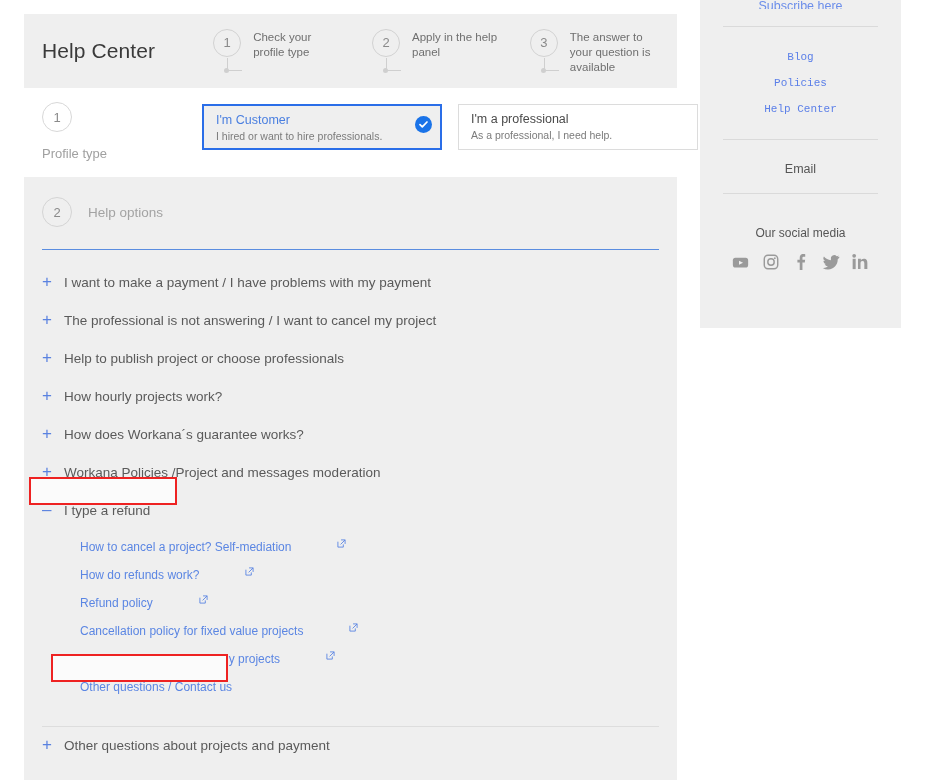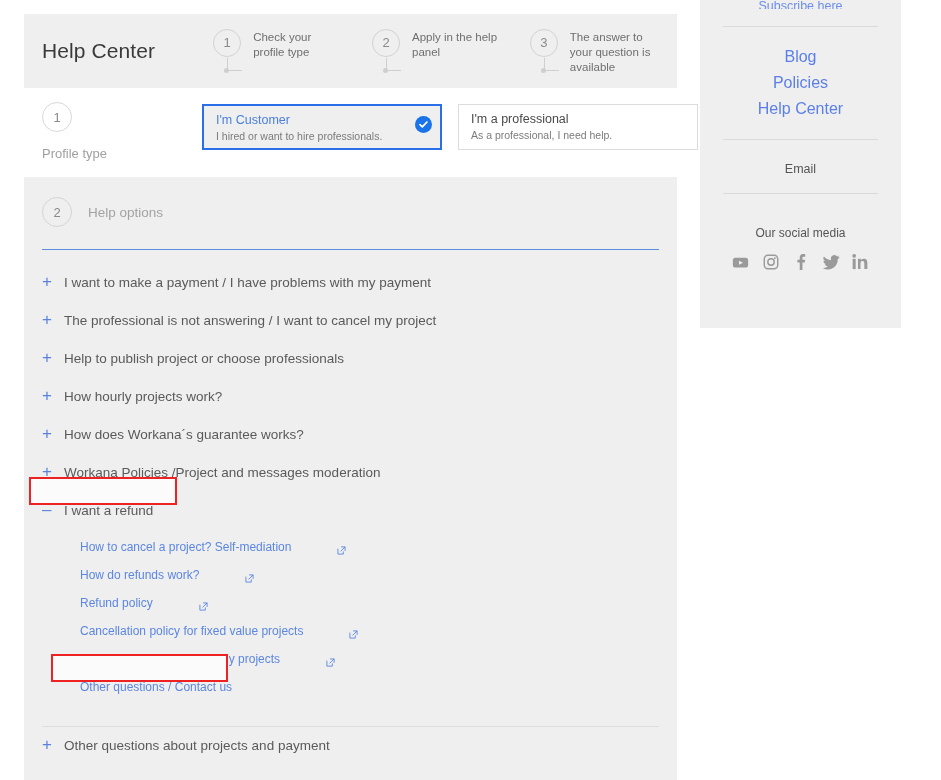--- a/index.html
+++ b/index.html
@@ -270,21 +270,21 @@
 
   .sublinks {
     padding: 14px 0 4px 38px;
   }
   .sublink {
     font-size: 12px;
     color: #5b86e3;
     line-height: 16px;
     padding: 6px 0;
     display: flex;
-    align-items: flex-end;
+    align-items: flex-start;
     white-space: nowrap;
     gap: 40px;
   }
   .sublink .ext {
     margin-left: 6px;
     display: inline-flex;
     align-items: center;
   }
 
   
@@ -309,23 +309,24 @@
   }
   .sb-rule {
     height: 1px;
     background: #dadada;
     margin: 17px 9px 0 9px;
   }
   .sb-links {
     padding: 17px 0 0 0;
   }
   .sb-link {
-    font-size: 16px;
+    font-size: 11px;
     color: #5b7fe8;
     line-height: 26px;
+    font-family: Liberation Mono, monospace;
   }
   .sb-title {
     font-size: 12.5px;
     color: #555555;
     margin-top: 22px;
   }
   .sb-note {
     font-size: 12px;
     color: #a6a6a6;
     line-height: 21px;
@@ -467,21 +468,21 @@
     <div class="accordion-item">
       <div class="acc-row">
         <div class="acc-sign">+</div>
         <div class="acc-label">Workana Policies /Project and messages moderation</div>
       </div>
     </div>
 
     <div class="accordion-item acc-item-open">
       <div class="acc-row">
         <div class="acc-sign">–</div>
-        <div class="acc-label">I want a refund</div>
+        <div class="acc-label">I type a refund</div>
       </div>
       <div class="sublinks">
 
         <div class="sublink">
           <span>How to cancel a project? Self-mediation</span>
           <span class="ext">
             <svg width="9" height="9" viewBox="0 0 10 10" aria-hidden="true">
               <path d="M1 3 V9 H7 V6" fill="none" stroke="#5b86e3" stroke-width="1"></path>
               <path d="M4.5 1 H9 V5.5" fill="none" stroke="#5b86e3" stroke-width="1"></path>
               <path d="M4 6 L9 1" fill="none" stroke="#5b86e3" stroke-width="1"></path>

